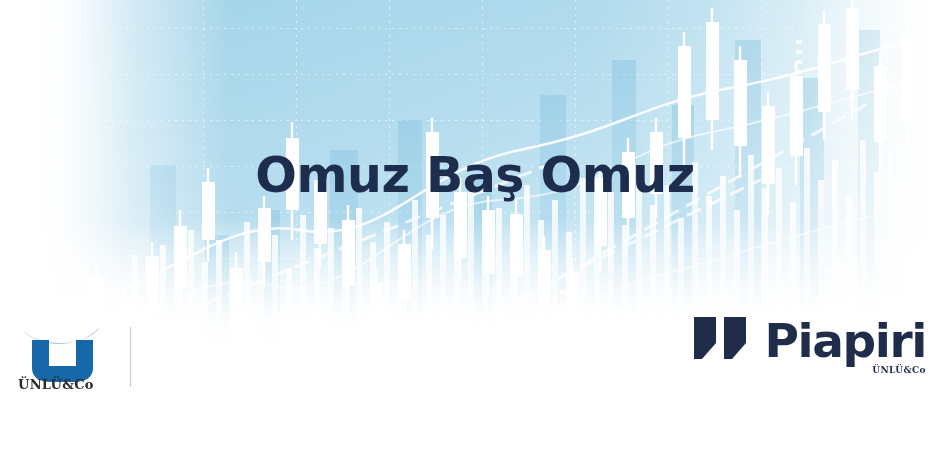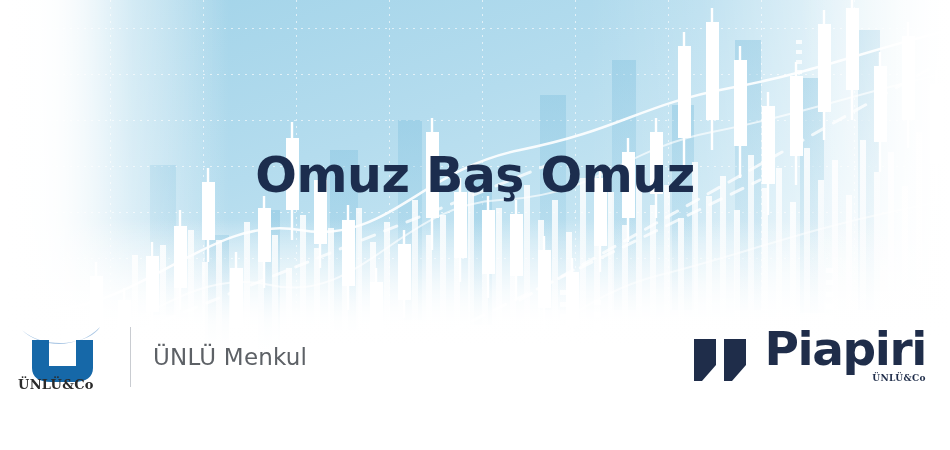--- a/index.html
+++ b/index.html
@@ -102,22 +102,22 @@
     margin:0 22px 0 18px;
   }
   .unlu-menkul{
     color:#5d6166;
     font-family:"DejaVu Sans","Liberation Sans",sans-serif;
     font-size:23px;font-weight:400;letter-spacing:.2px;
     white-space:nowrap;
   }
 
   .piapiri-block{
-    position:absolute;right:24px;bottom:36px;
-    display:flex;align-items:flex-end;
+    position:absolute;right:24px;bottom:44px;
+    display:flex;align-items:flex-start;
   }
   .piapiri-mark{width:58px;height:42px;margin-right:14px;margin-bottom:3px;}
   .piapiri-text{position:relative;}
   .piapiri-word{
     display:block;color:#1f2d4a;
     font-family:"DejaVu Sans","Liberation Sans",sans-serif;
     font-weight:bold;font-size:47px;line-height:47px;
     letter-spacing:-1.4px;
   }
   .piapiri-sub{
@@ -404,21 +404,20 @@
           <path d="M6 6 C 24 24, 62 26, 84 3 C 74 20, 30 27, 6 6 Z" fill="#a9c6e4"></path>
 
           <path d="M16 16 H33 V42 H60 V16 H77 V44
                    C77 53, 70 58, 58 58 H35 C23 58, 16 53, 16 44 Z" fill="#1668a8"></path>
         </svg>
         <span class="unlu-co-text">ÜNLÜ&amp;Co</span>
       </div>
 
       <div class="unlu-divider"></div>
 
-      <span class="unlu-menkul">ÜNLÜ Menkul</span>
     </div>
 
     <div class="piapiri-block">
       <svg class="piapiri-mark" viewBox="0 0 58 42">
         <path d="M2 0 H24 V26 L10 42 H2 Z" fill="#1f2d4a"></path>
         <path d="M32 0 H54 V26 L40 42 H32 Z" fill="#1f2d4a"></path>
       </svg>
       <div class="piapiri-text">
         <span class="piapiri-word">Piapiri</span>
         <span class="piapiri-sub">ÜNLÜ&amp;Co</span>

